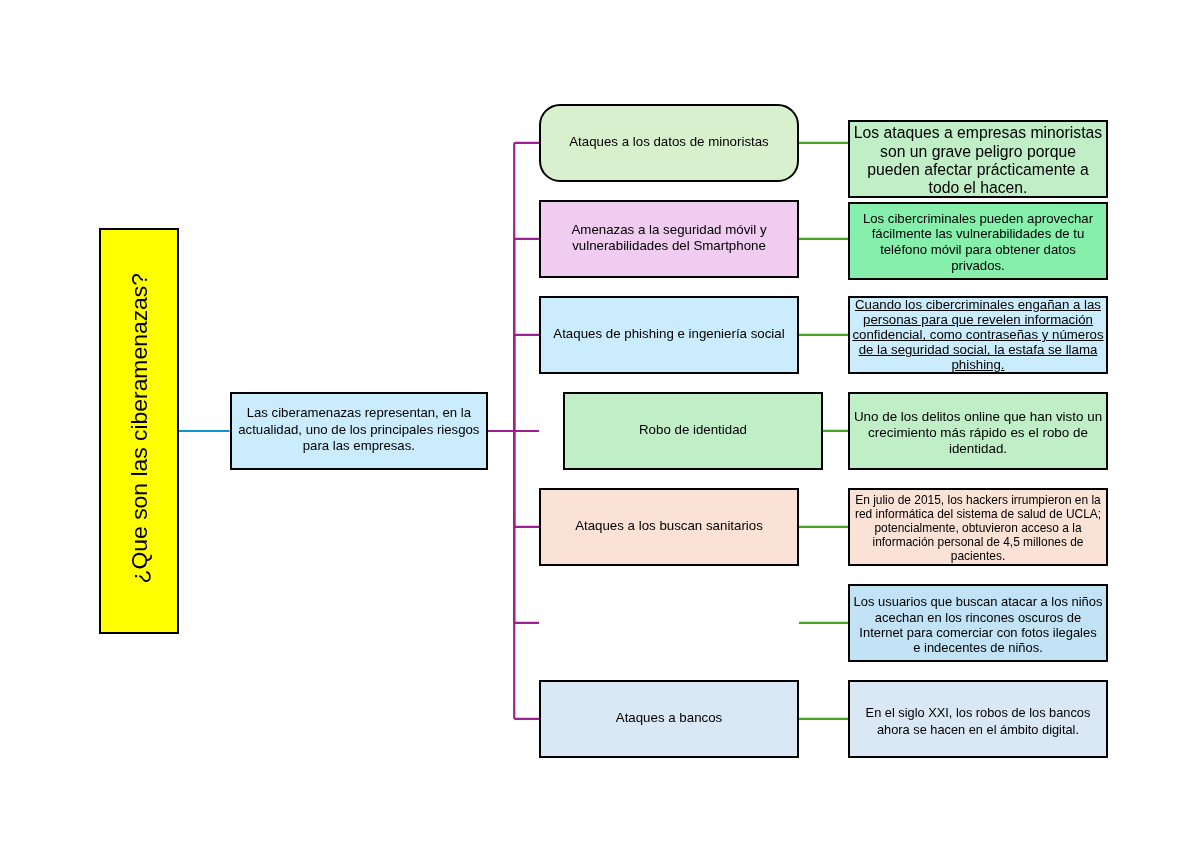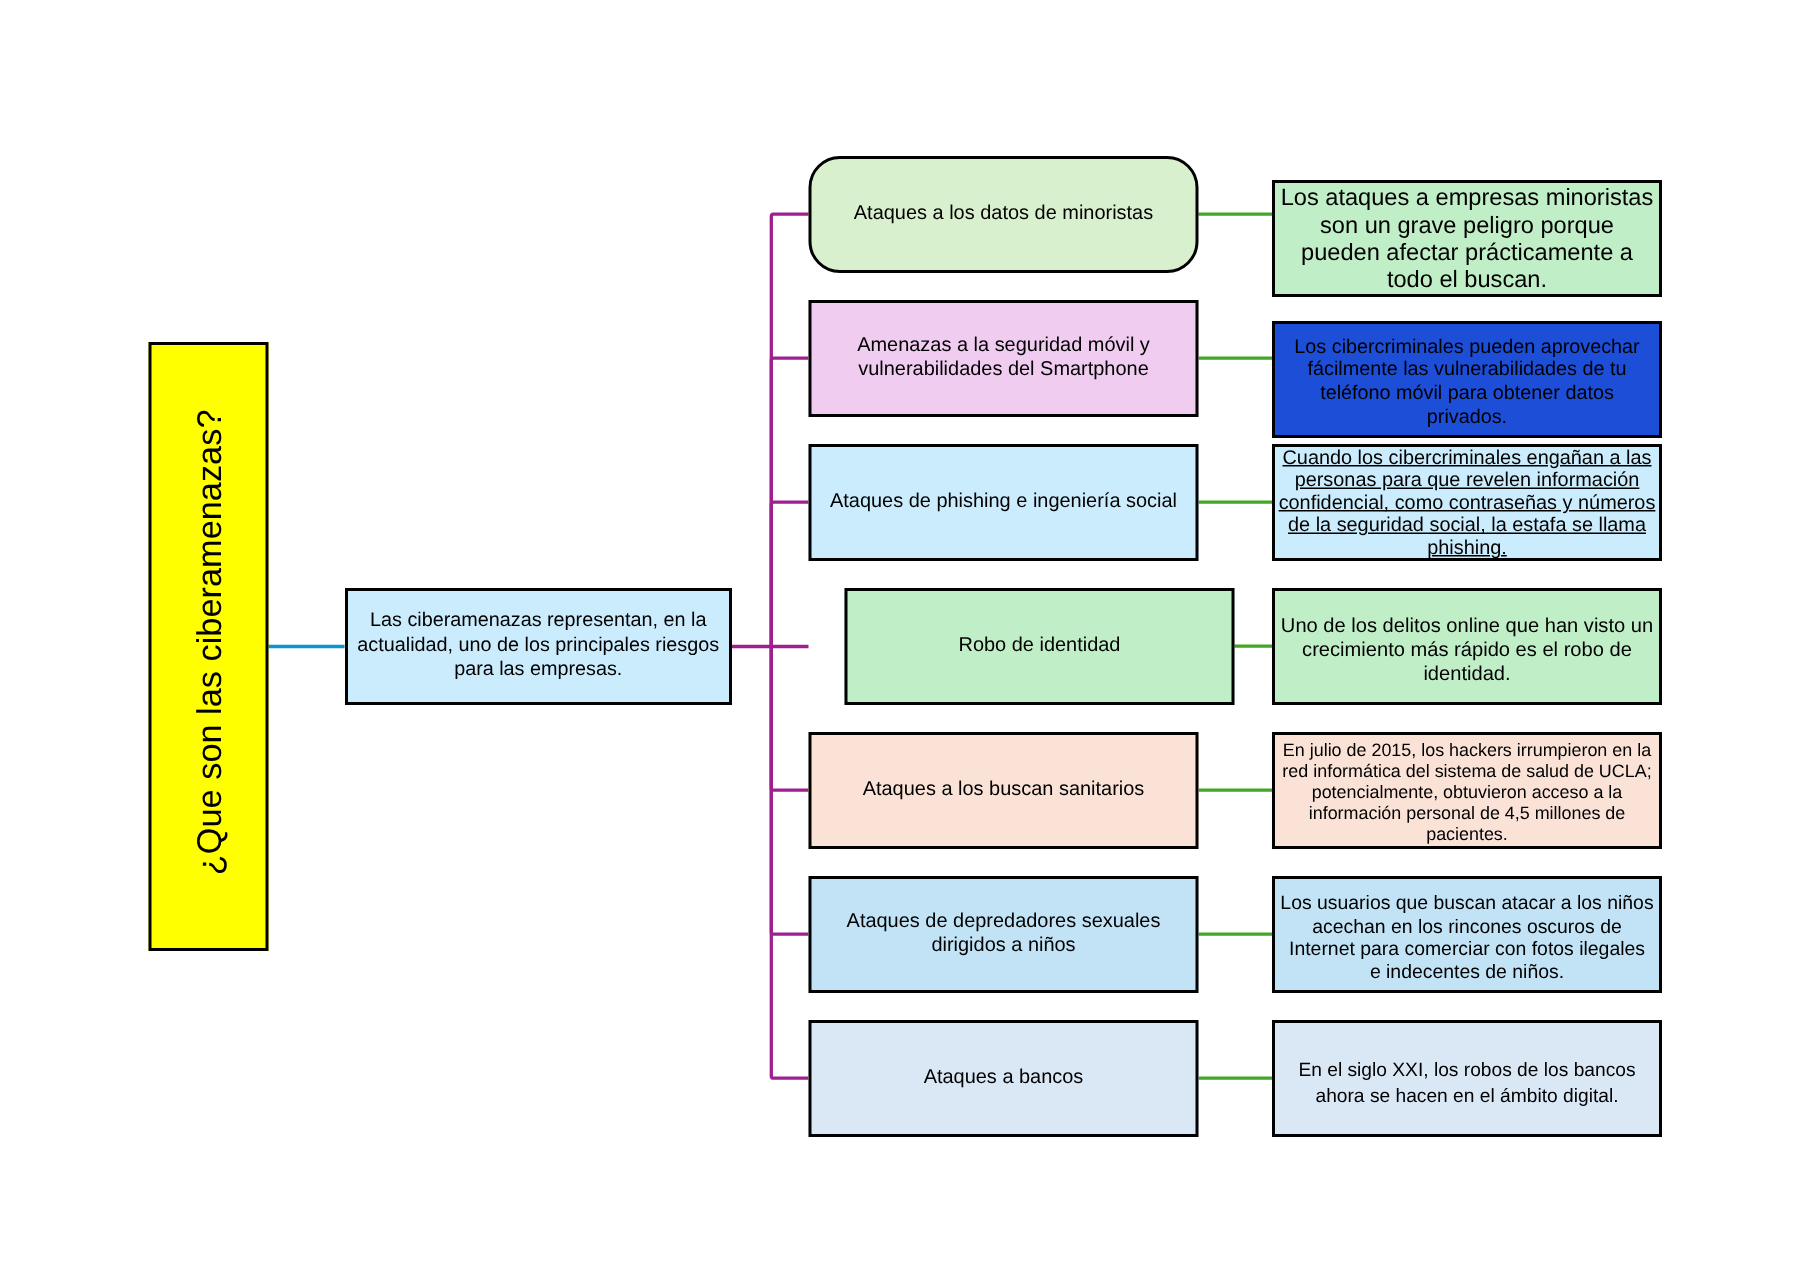--- a/index.html
+++ b/index.html
@@ -53,30 +53,30 @@
     <div class="node topic" id="topic-1" style="top: 103.8px; font-size: 13.3px; line-height: 17px; background-color: rgb(217, 240, 206); border-radius: 21px;">
       <span class="txt" style="transform:translateY(-1.3px);">
         <span class="ln">Ataques a los datos de minoristas</span>
       </span>
     </div>
     <div class="node detail" id="detail-1" style="top: 120px; font-size: 15.74px; line-height: 18.3px; background-color: rgb(192, 238, 199);">
       <span class="txt" style="transform:translateY(1.6px);">
         <span class="ln">Los ataques a empresas minoristas</span>
         <span class="ln">son un grave peligro porque</span>
         <span class="ln">pueden afectar prácticamente a</span>
-        <span class="ln">todo el buscan.</span>
+        <span class="ln">todo el hacen.</span>
       </span>
     </div>
     <div class="node topic" id="topic-2" style="top: 199.8px; font-size: 13.3px; line-height: 16.2px; background-color: rgb(240, 204, 240);">
       <span class="txt" style="transform:translateY(-1.3px);">
         <span class="ln">Amenazas a la seguridad móvil y</span>
         <span class="ln">vulnerabilidades del Smartphone</span>
       </span>
     </div>
-    <div class="node detail" id="detail-2" style="top: 214px; font-size: 13.2px; line-height: 15.7px; background-color: #1d4ed8;">
+    <div class="node detail" id="detail-2" style="top: 202px; font-size: 13.2px; line-height: 15.7px; background-color: #86efac;">
       <span class="txt" style="transform:translateY(1.2px);">
         <span class="ln">Los cibercriminales pueden aprovechar</span>
         <span class="ln">fácilmente las vulnerabilidades de tu</span>
         <span class="ln">teléfono móvil para obtener datos</span>
         <span class="ln">privados.</span>
       </span>
     </div>
     <div class="node topic" id="topic-3" style="top: 295.8px; font-size: 13.3px; line-height: 17px; background-color: rgb(203, 236, 253);">
       <span class="txt" style="transform:translateY(-1.3px);">
         <span class="ln">Ataques de phishing e ingeniería social</span>
@@ -110,26 +110,20 @@
     </div>
     <div class="node detail" id="detail-5" style="top: 487.8px; font-size: 11.95px; line-height: 14.1px; background-color: rgb(251, 226, 215);">
       <span class="txt" style="transform:translateY(1.0px);">
         <span class="ln">En julio de 2015, los hackers irrumpieron en la</span>
         <span class="ln">red informática del sistema de salud de UCLA;</span>
         <span class="ln">potencialmente, obtuvieron acceso a la</span>
         <span class="ln">información personal de 4,5 millones de</span>
         <span class="ln">pacientes.</span>
       </span>
     </div>
-    <div class="node topic" id="topic-6" style="top: 583.8px; font-size: 13.3px; line-height: 15.8px; background-color: rgb(193, 227, 245);">
-      <span class="txt" style="transform:translateY(-1.3px);">
-        <span class="ln">Ataques de depredadores sexuales</span>
-        <span class="ln">dirigidos a niños</span>
-      </span>
-    </div>
     <div class="node detail" id="detail-6" style="top: 583.8px; font-size: 12.95px; line-height: 15.3px; background-color: rgb(193, 227, 245);">
       <span class="txt" style="transform:translateY(1.9px);">
         <span class="ln">Los usuarios que buscan atacar a los niños</span>
         <span class="ln">acechan en los rincones oscuros de</span>
         <span class="ln">Internet para comerciar con fotos ilegales</span>
         <span class="ln">e indecentes de niños.</span>
       </span>
     </div>
     <div class="node topic" id="topic-7" style="top: 679.8px; font-size: 13.3px; line-height: 17px; background-color: rgb(218, 231, 245);">
       <span class="txt" style="transform:translateY(-1.3px);">

